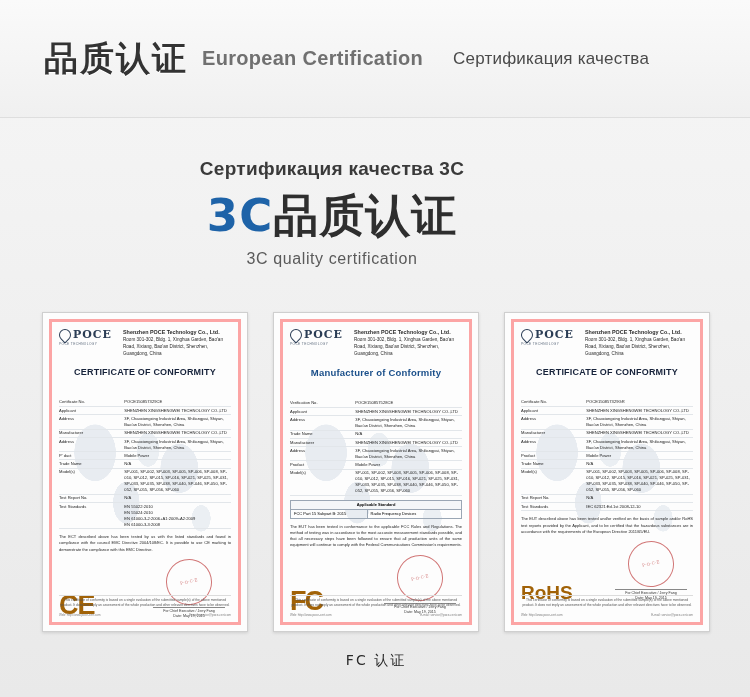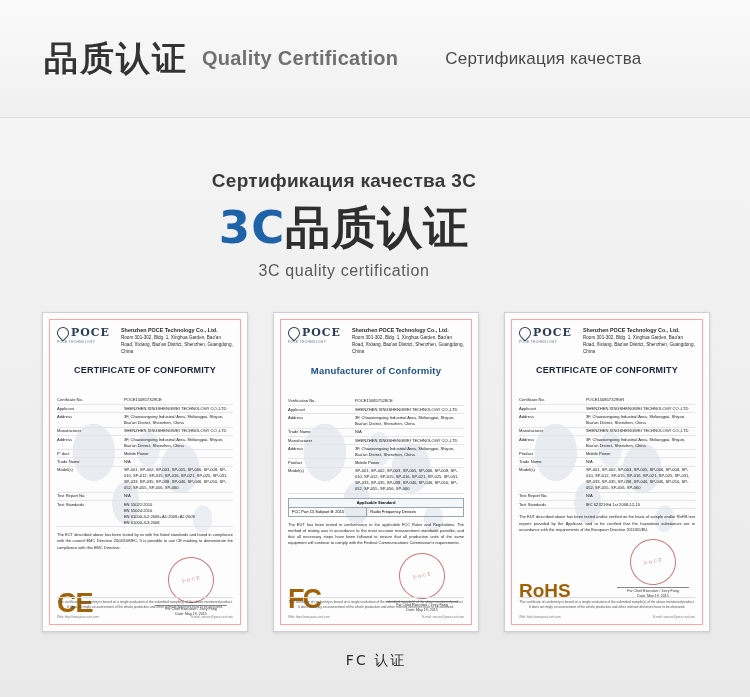--- a/index.html
+++ b/index.html
@@ -35,33 +35,32 @@
     text-shadow: 0 1px 0 #fff;
   }
   .header-en {
     margin-left: 14px;
     font-size: 20px;
     font-weight: bold;
     color: #707070;
     letter-spacing: 0.3px;
   }
   .header-ru {
-    margin-left: 47px;
+    margin-left: 30px;
     font-size: 17px;
     color: #4a4a4a;
     letter-spacing: 0.2px;
   }
 
   
   .title-block {
     position: absolute;
-    left: 0; top: 170px;
+    left: 0; top: 158px;
     width: 664px;
     text-align: center;
-    margin-left: 12px;
   }
   .title-ru {
     font-size: 19px;
     color: #3a3a3a;
     font-weight: bold;
     letter-spacing: 0.3px;
   }
   .title-main {
     margin-top: 10px;
     font-family: "DejaVu Sans", sans-serif;
@@ -94,21 +93,21 @@
     position: relative;
     width: 206px; height: 320px;
     background: #fdfdfd;
     border: 1px solid #cfcfcf;
     box-shadow: 0 1px 3px rgba(0,0,0,0.12);
     overflow: hidden;
   }
   .cert-inner {
     position: absolute;
     left: 6px; top: 6px; right: 6px; bottom: 6px;
-    border: 1px solid #fca5a5;
+    border: 3px solid #fca5a5;
     padding: 6px 7px 0 7px;
     overflow: hidden;
   }
   
   .cert-inner::after {
     content: "";
     position: absolute;
     left: 8%; top: 28%;
     width: 84%; height: 52%;
     background:
@@ -289,21 +288,21 @@
     font-family: "DejaVu Sans", sans-serif;
   }
 </style>
 </head>
 <body>
 
 <div id="page">
 
   <div class="header">
     <span class="header-cn">品质认证</span>
-    <span class="header-en">Quality Certification</span>
+    <span class="header-en">European Certification</span>
     <span class="header-ru">Сертификация качества</span>
   </div>
 
   <div class="title-block">
     <div class="title-ru">Сертификация качества 3C</div>
     <div class="title-main">
       <span class="blue">3C</span><span class="dark">品质认证</span>
     </div>
     <div class="title-en">3C quality certification</div>
   </div>

